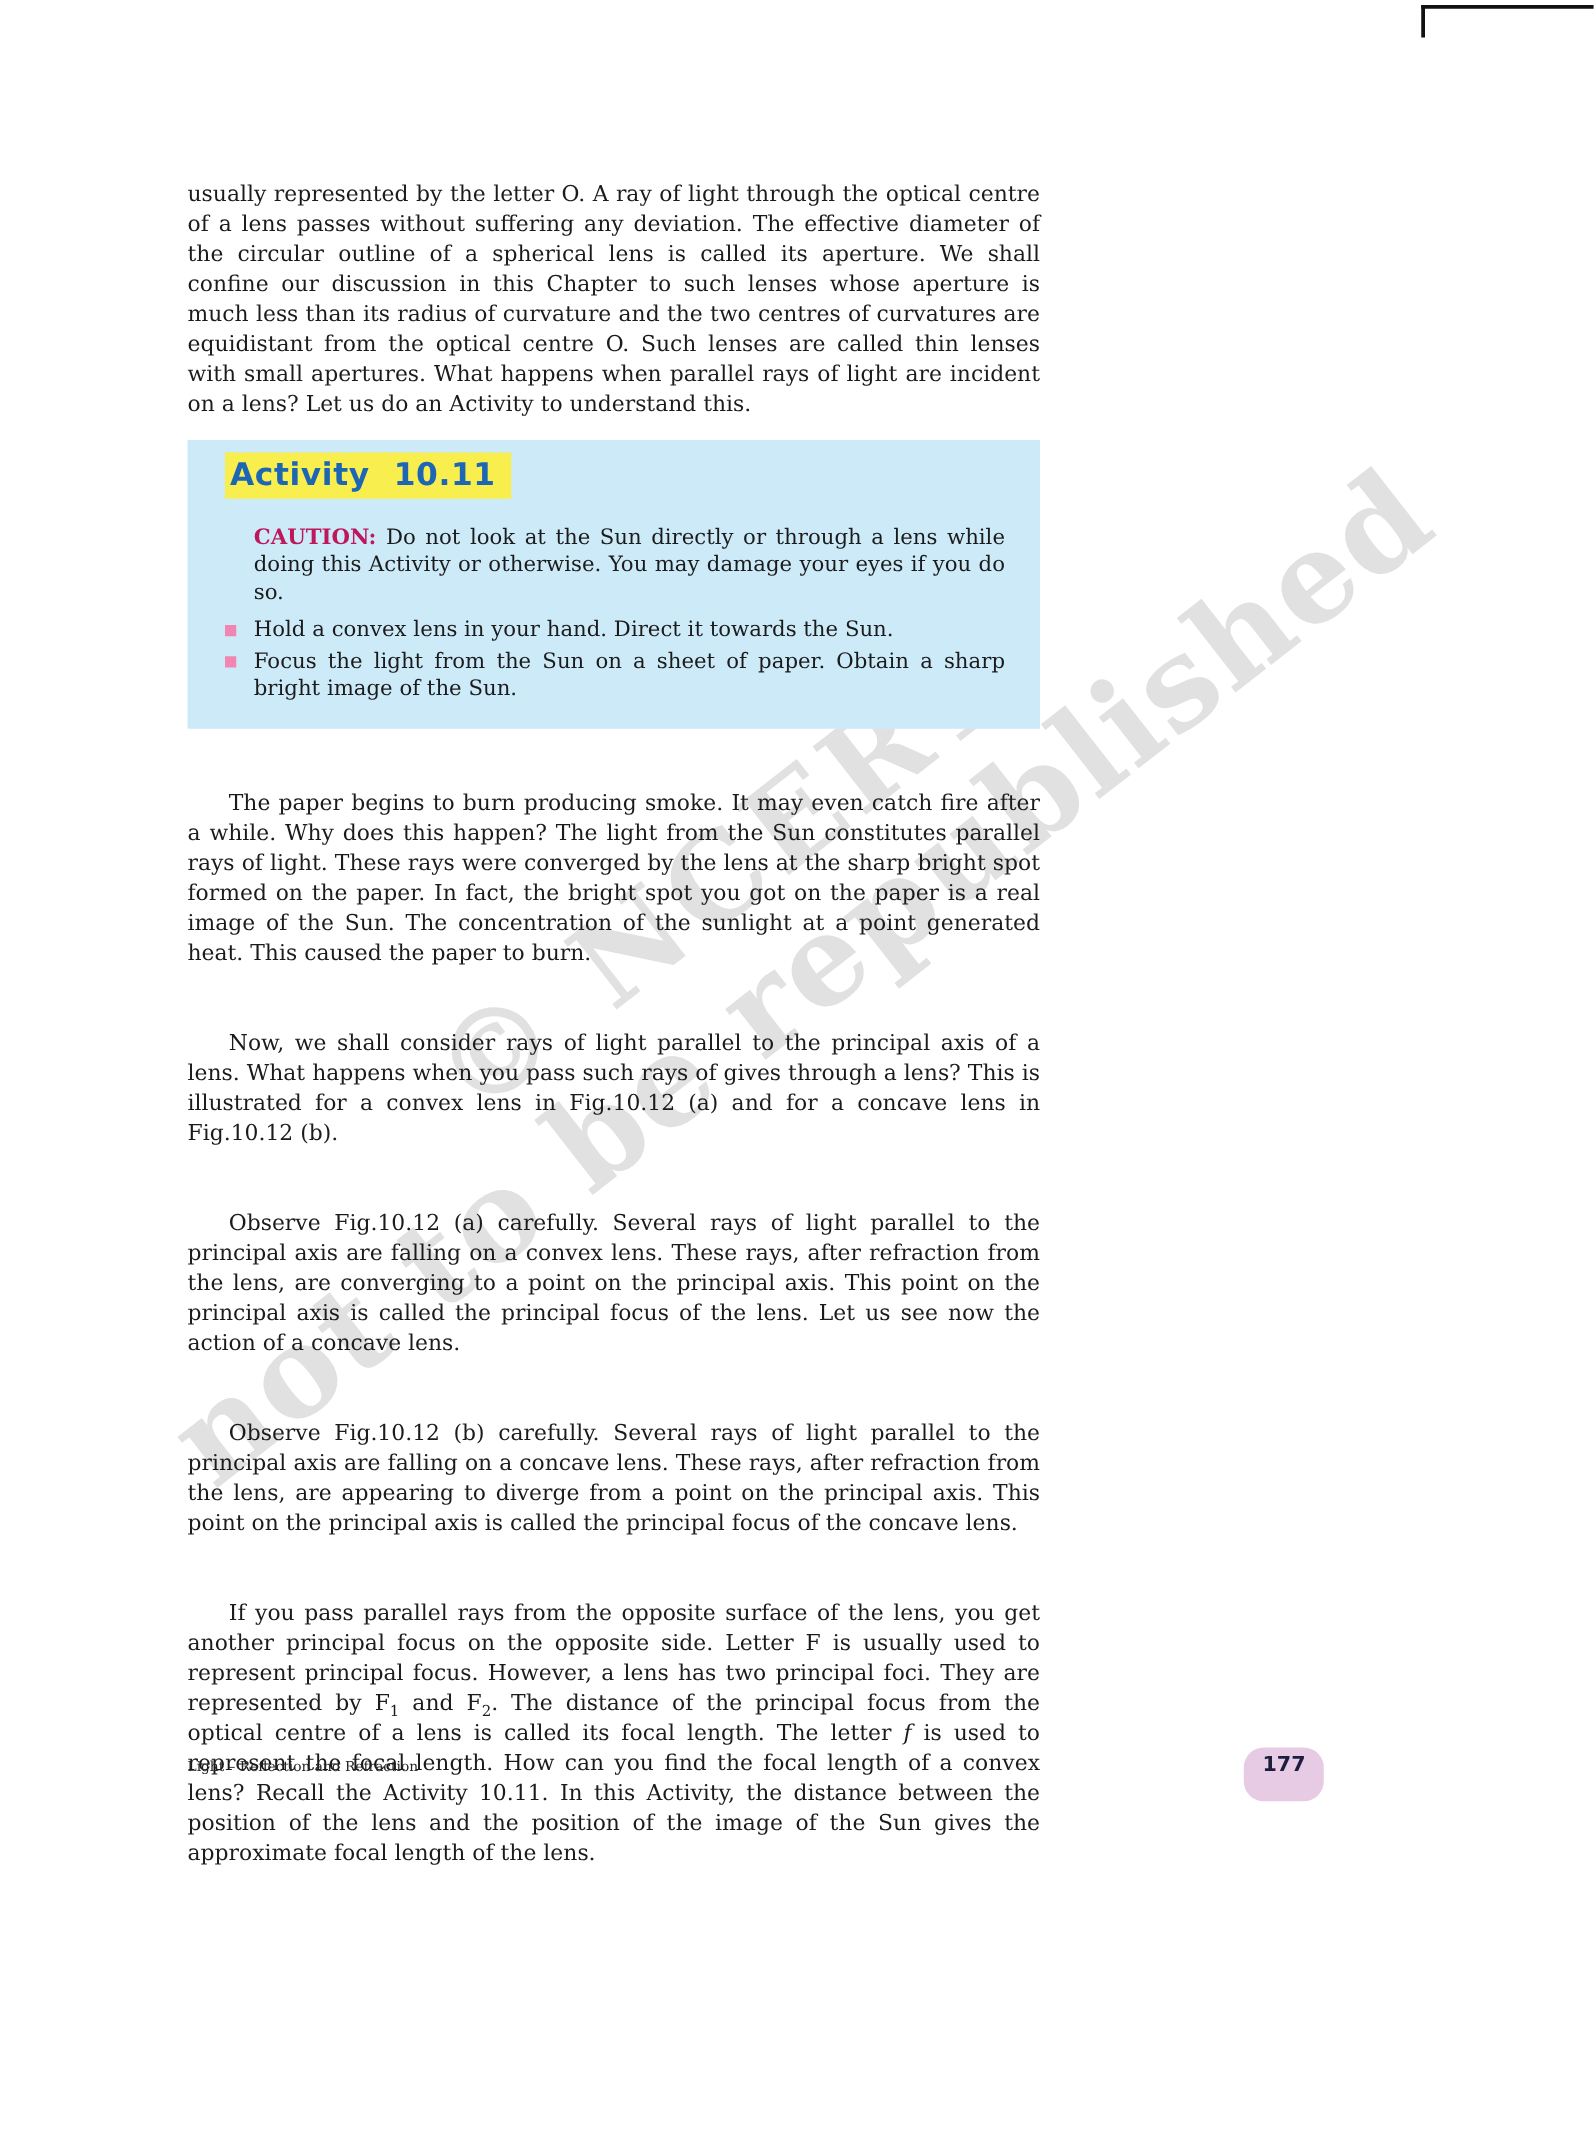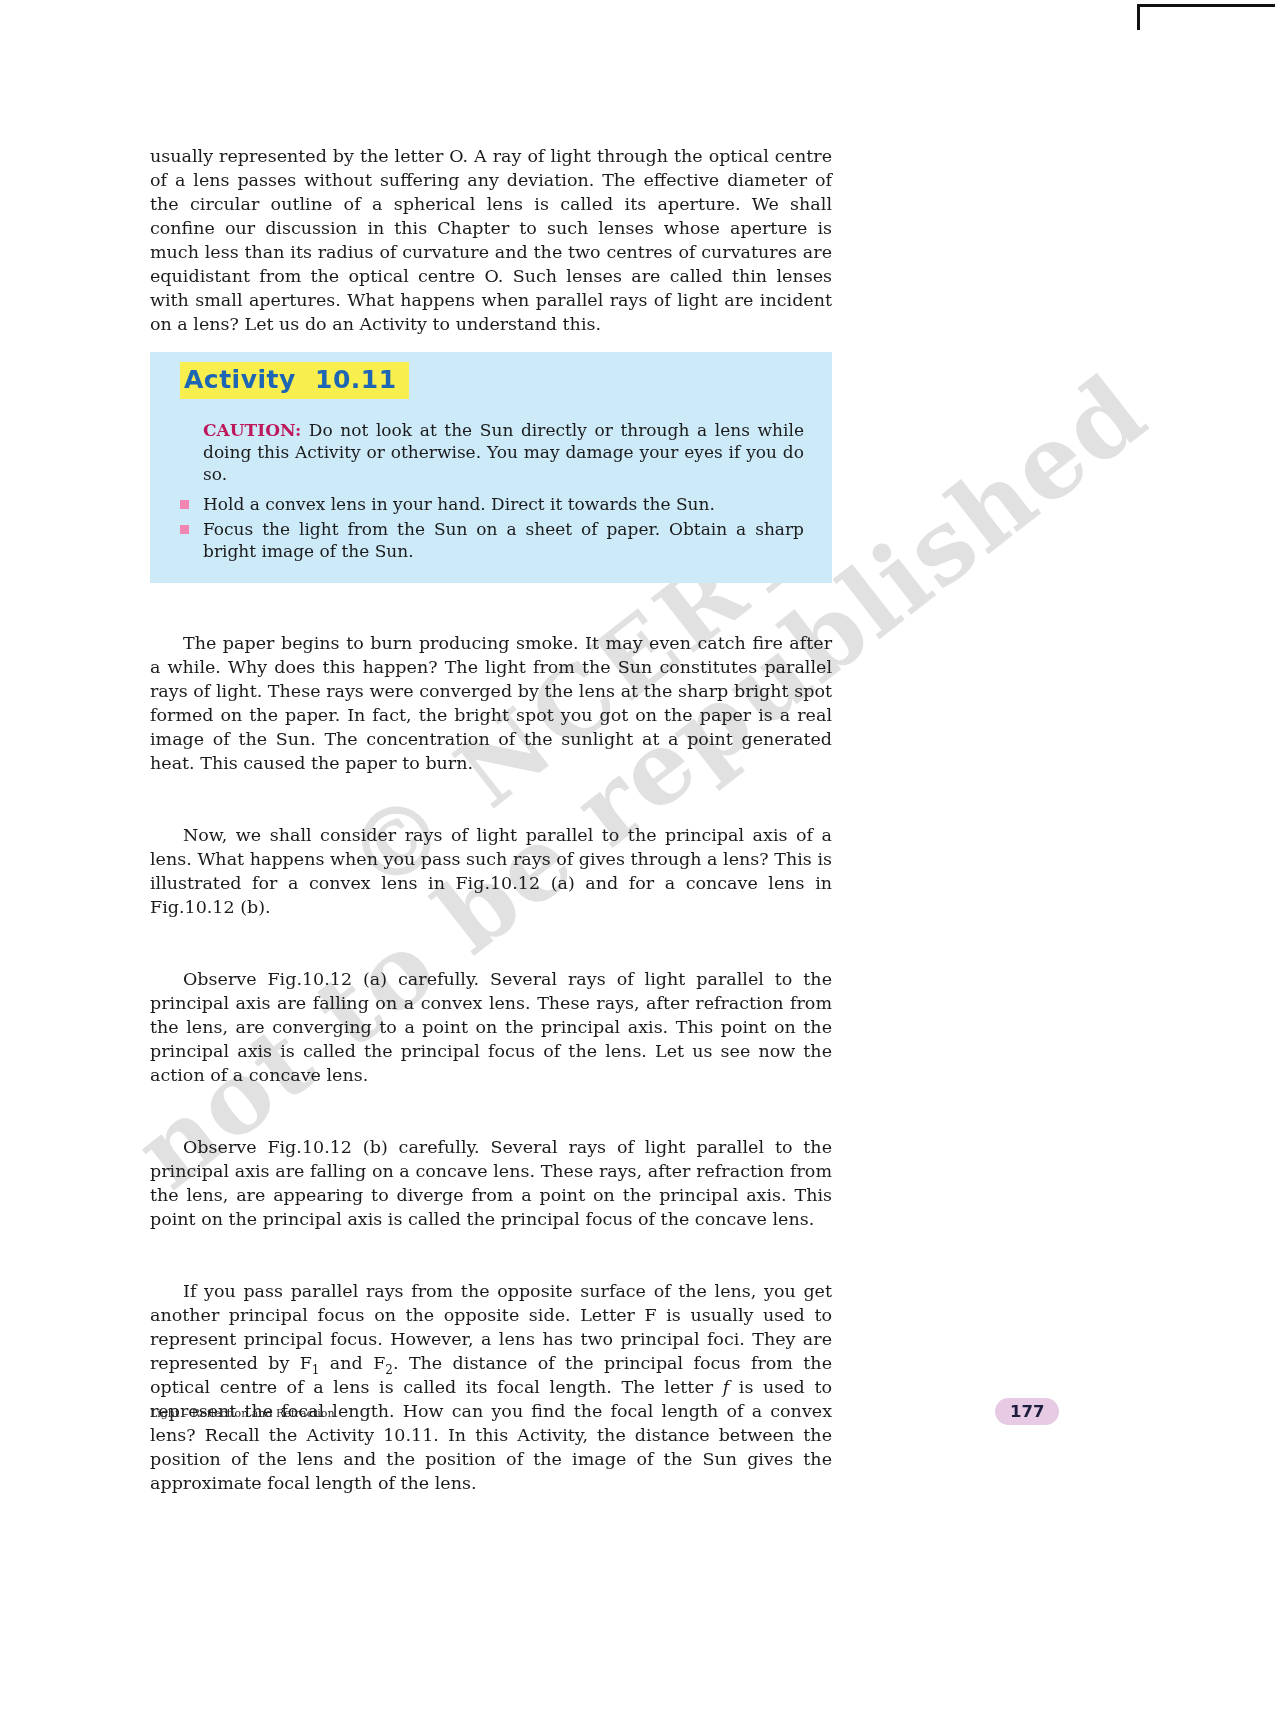--- a/index.html
+++ b/index.html
@@ -104,21 +104,21 @@
   }
   .footer-left {
     font-size: 11px;
     color: #222;
     margin-top: 21px;
   }
   .page-badge {
     position: absolute; left: 845px; top: -4px;
     background: #e7cbe4;
     border-radius: 16px;
-    padding: 4px 15px 4px 15px;
+    padding: 4px 15px 20px 15px;
     font-family: "DejaVu Sans", "Liberation Sans", sans-serif;
     font-weight: bold;
     font-size: 16.5px;
     color: #1d1d3f;
   }
   .footer-bottom {
     position: absolute; left: 150px; top: 1538px; width: 885px;
     text-align: center;
     font-size: 16px;
     color: #222;

